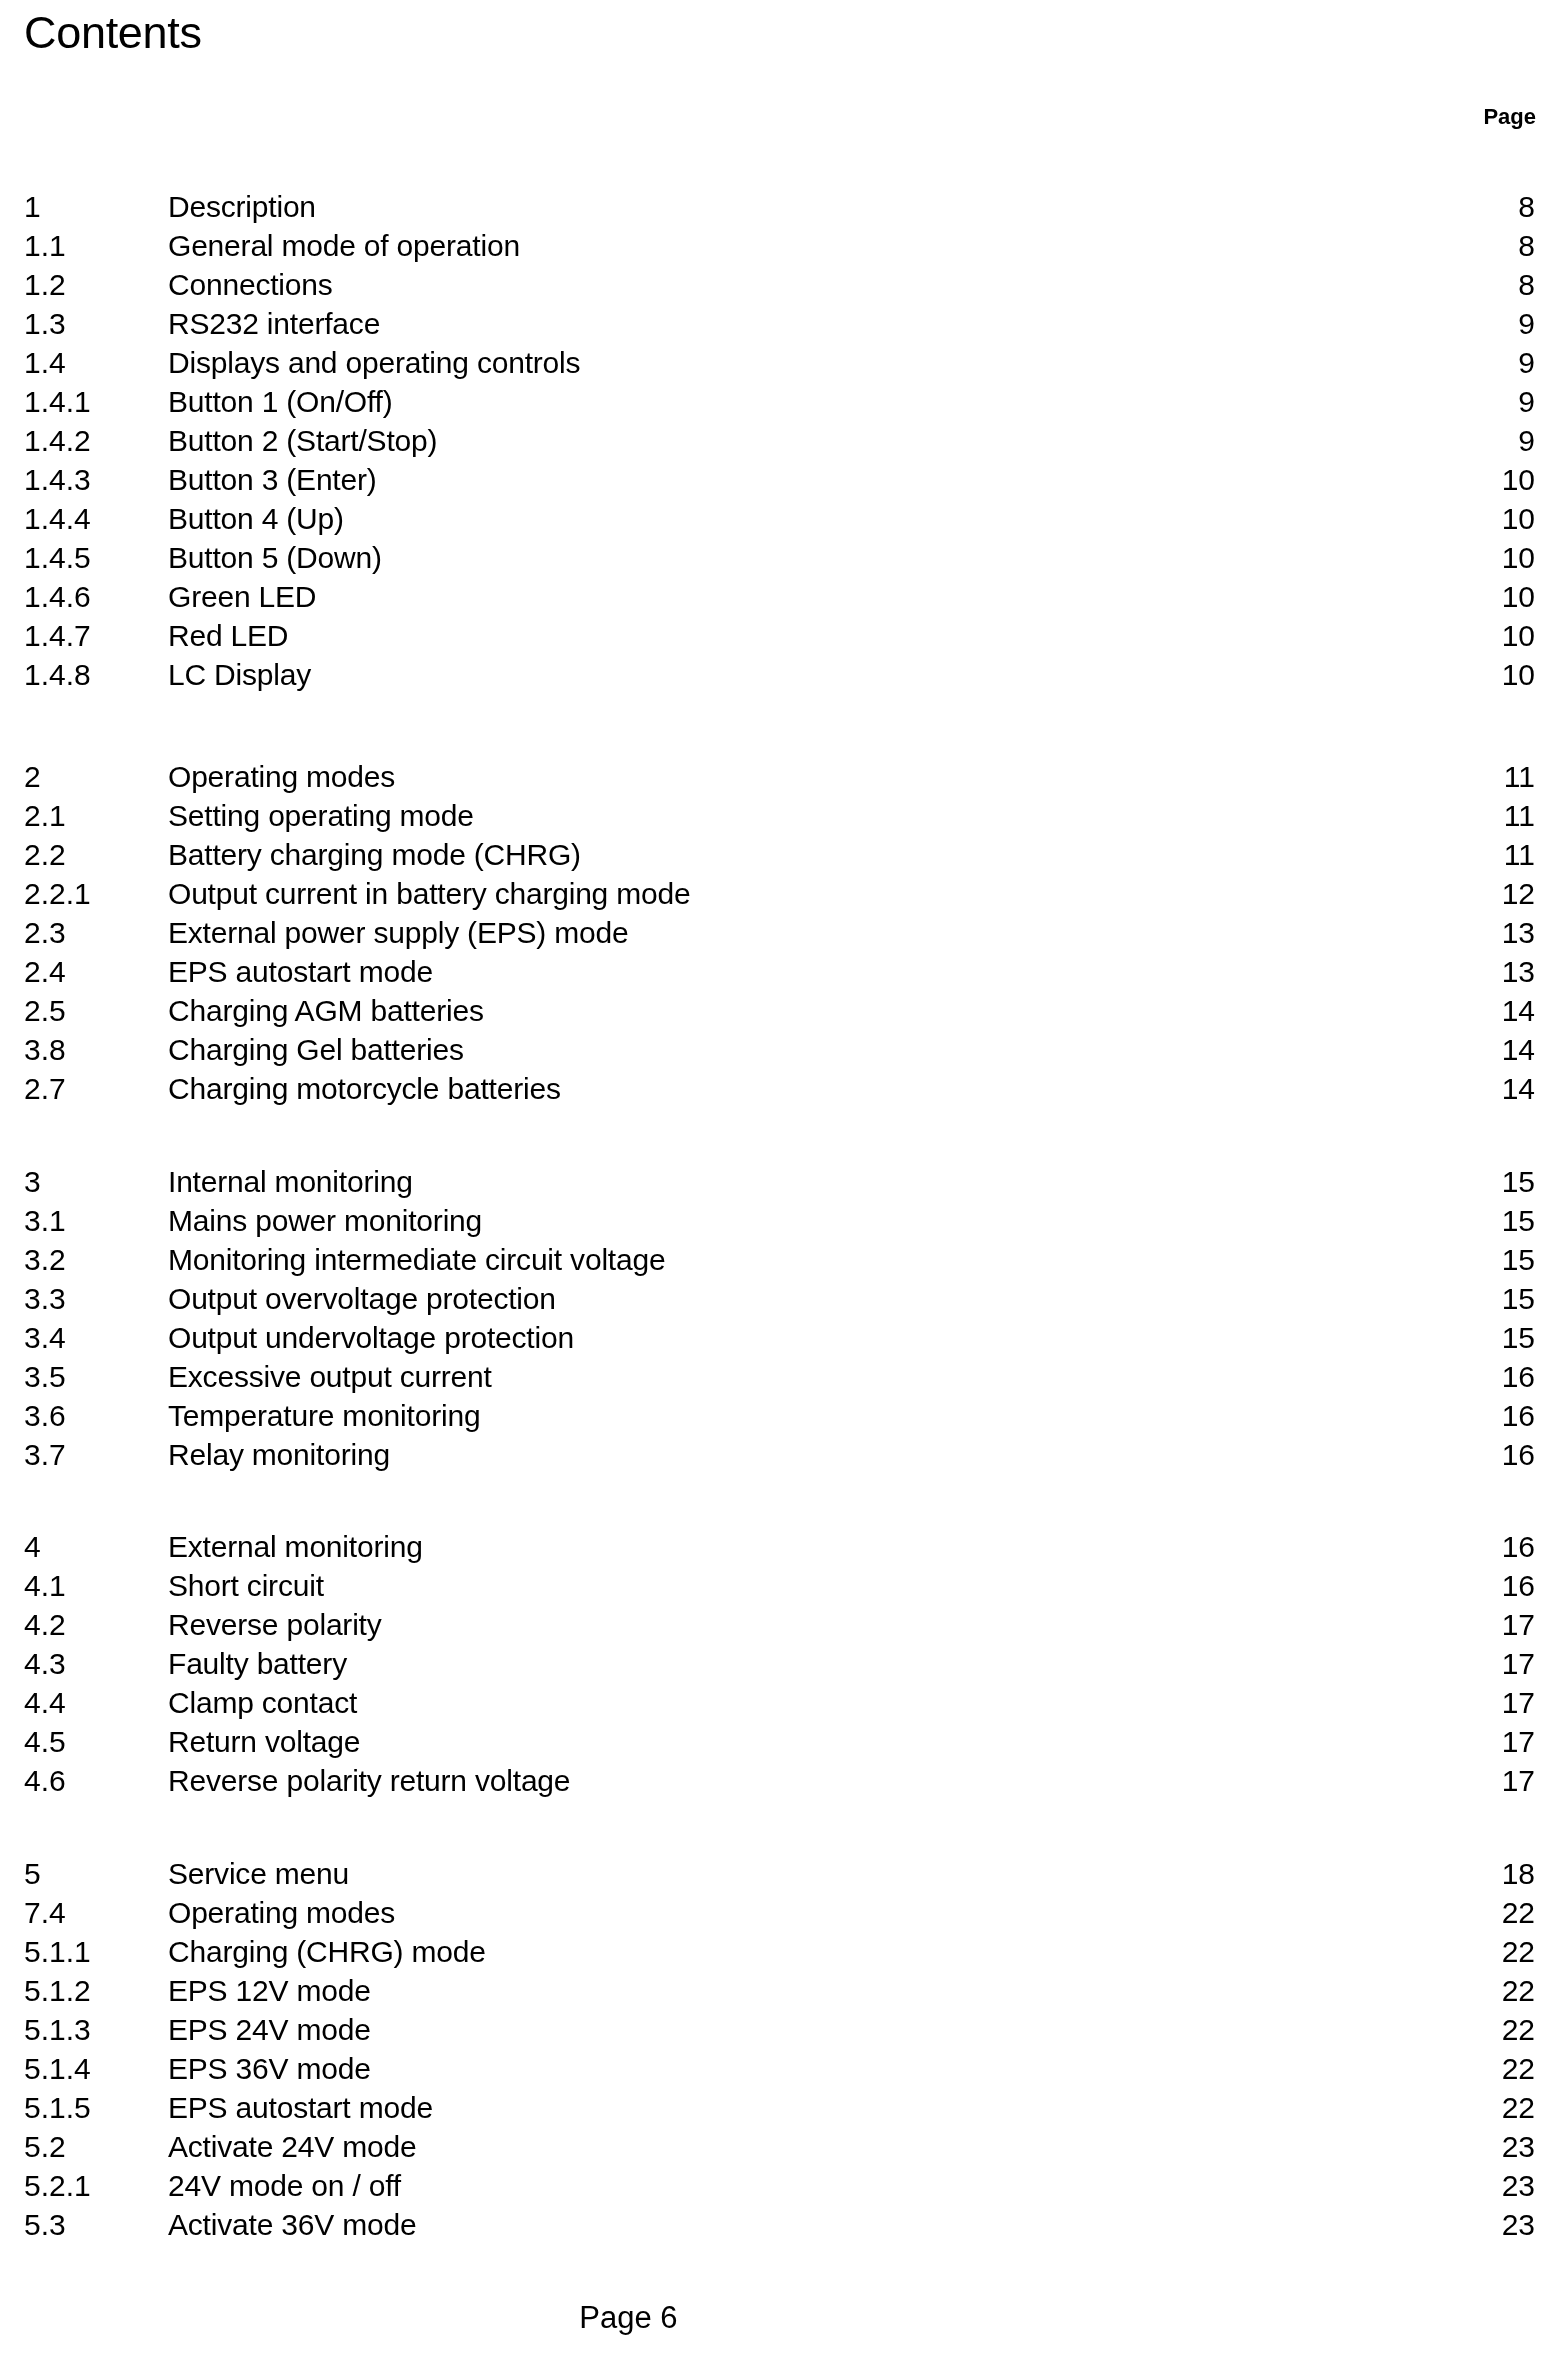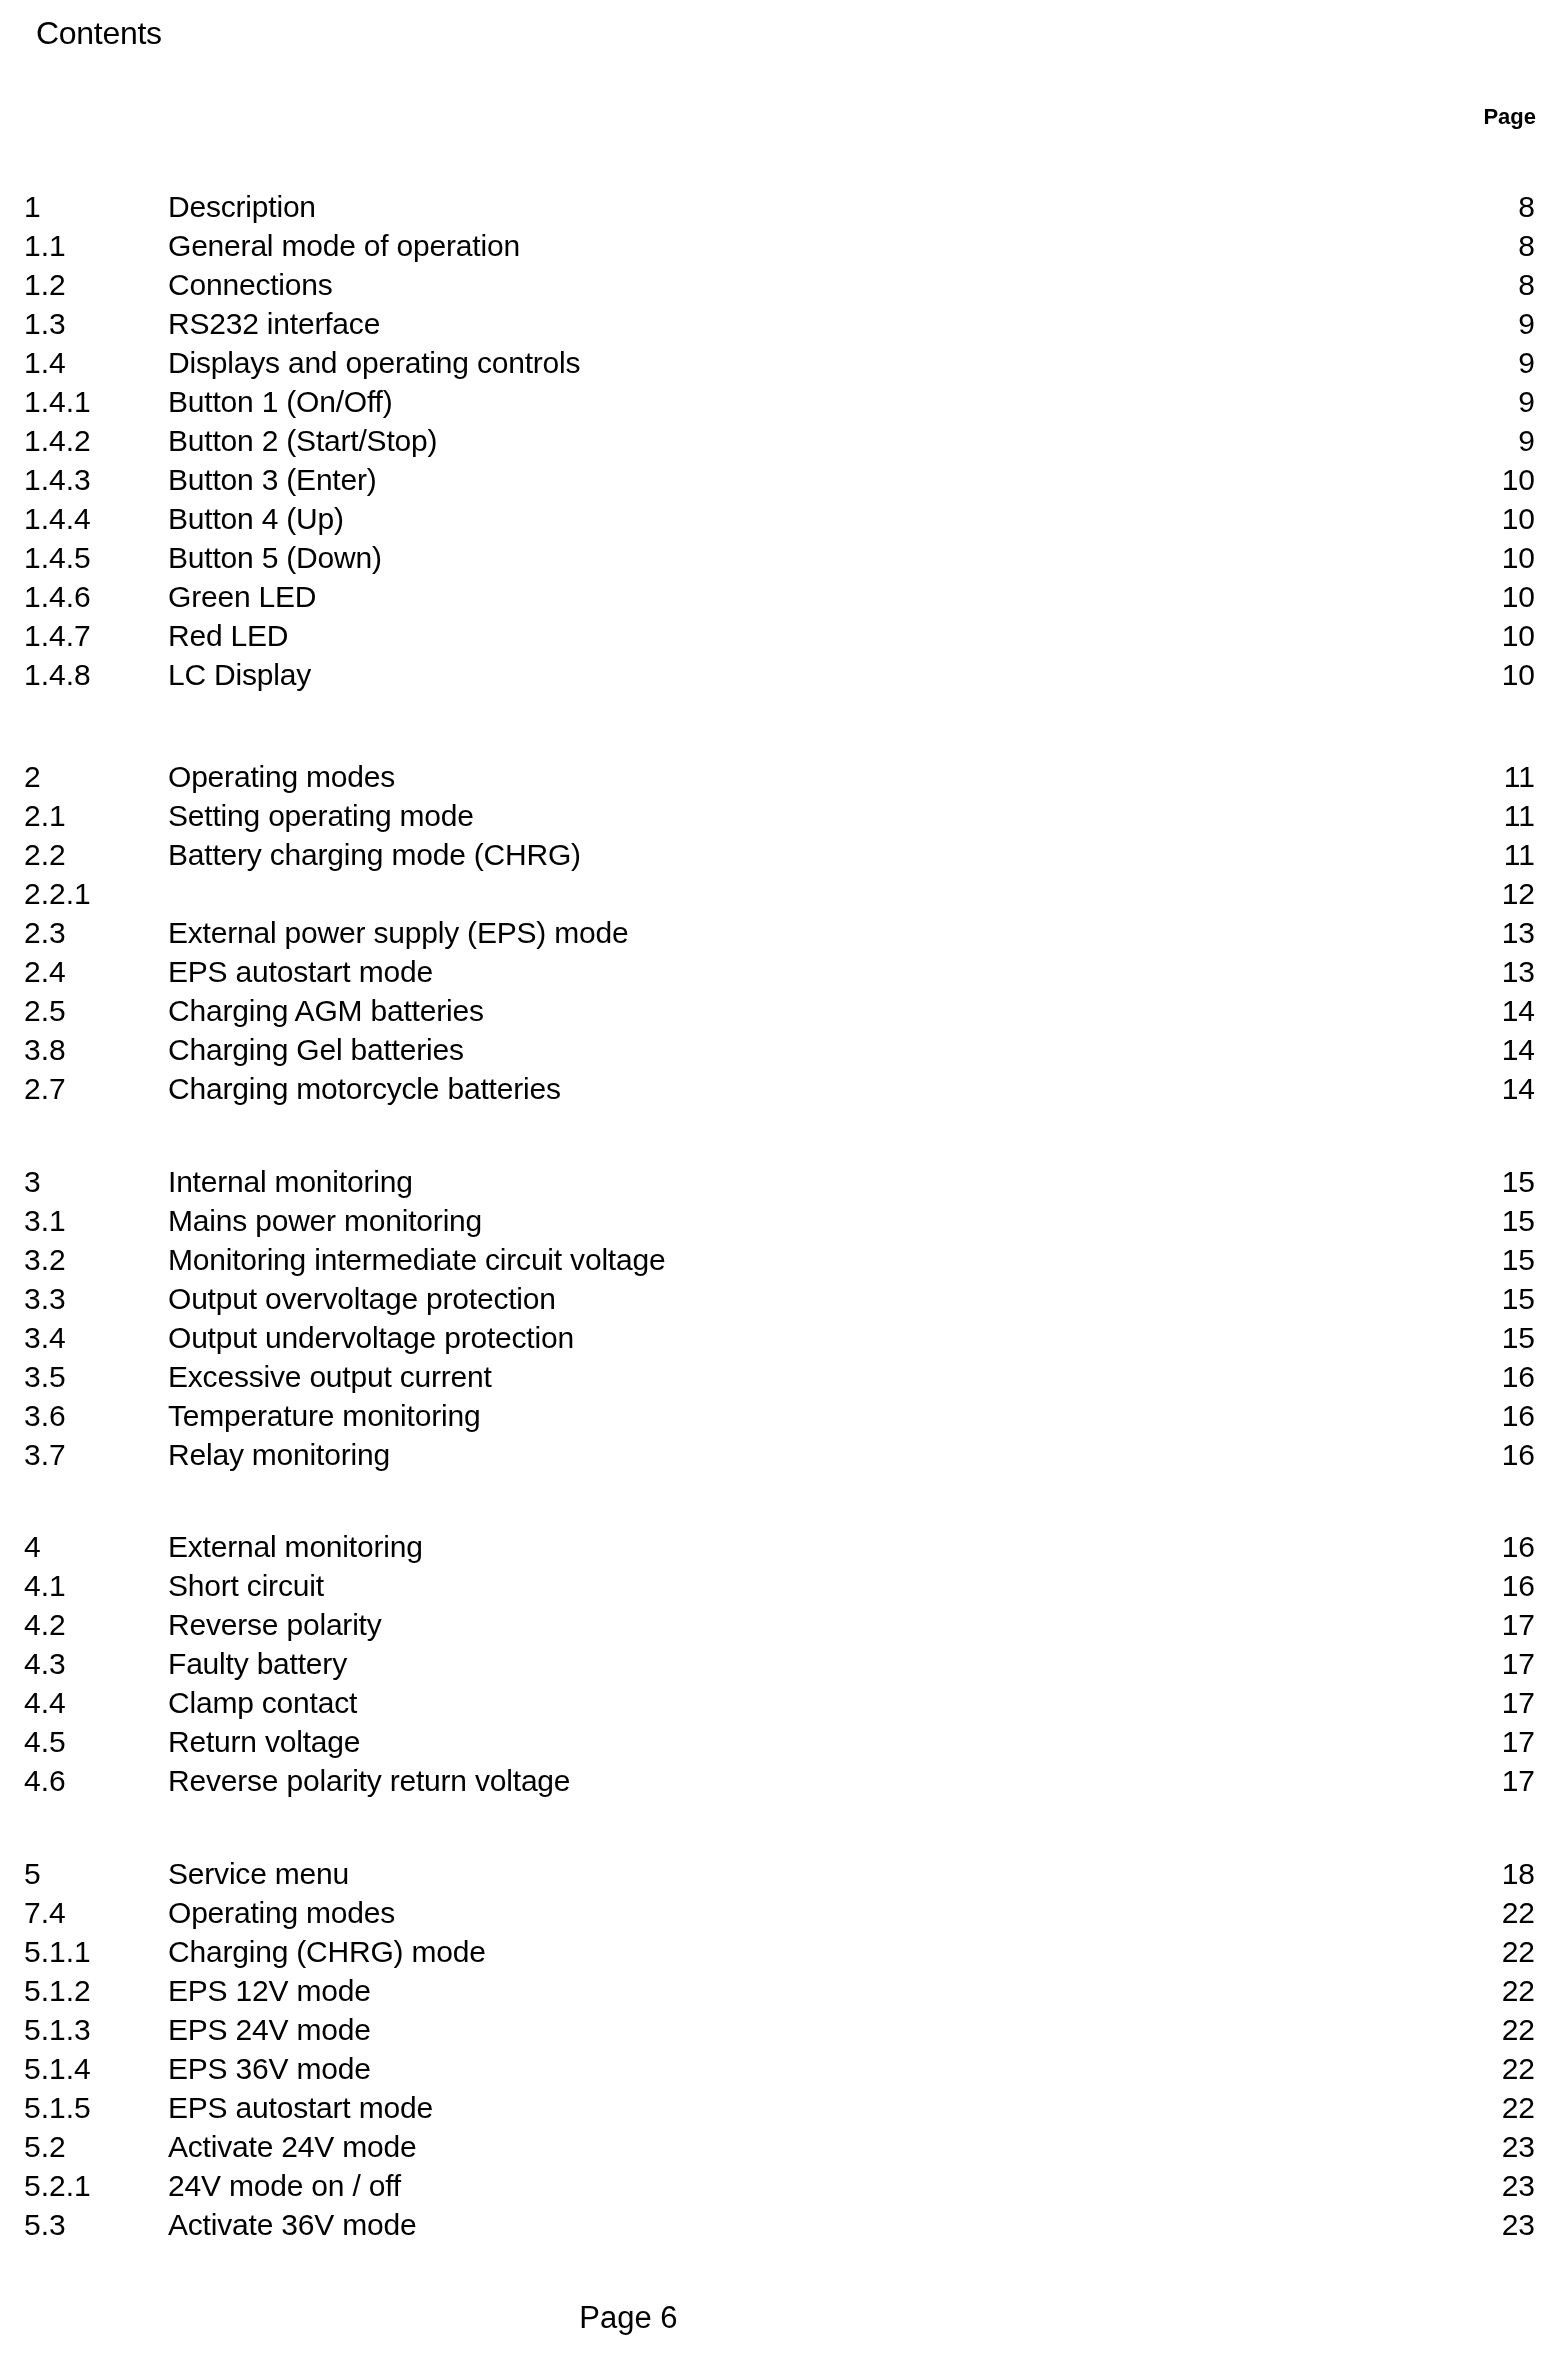--- a/index.html
+++ b/index.html
@@ -10,23 +10,23 @@
   body {
     width: 1563px;
     height: 2357px;
     position: relative;
     overflow: hidden;
     font-family: "Liberation Sans", sans-serif;
     color: #000000;
   }
   .doc-title {
     position: absolute;
-    left: 36px;
+    left: 24px;
     top: 5.8px;
-    font-size: 32px;
+    font-size: 45px;
     line-height: 54px;
     font-weight: normal;
     margin: 0;
     letter-spacing: -0.3px;
   }
   .page-col-header {
     position: absolute;
     right: 27px;
     top: 95px;
     font-size: 22px;
@@ -164,20 +164,21 @@
         <span class="toc-title">Setting operating mode</span>
         <span class="toc-page">11</span>
       </div>
       <div class="toc-row">
         <span class="toc-num">2.2</span>
         <span class="toc-title">Battery charging mode (CHRG)</span>
         <span class="toc-page">11</span>
       </div>
       <div class="toc-row">
         <span class="toc-num">2.2.1</span>
+        <span class="toc-title">Output current in battery charging mode</span>
         <span class="toc-page">12</span>
       </div>
       <div class="toc-row">
         <span class="toc-num">2.3</span>
         <span class="toc-title">External power supply (EPS) mode</span>
         <span class="toc-page">13</span>
       </div>
       <div class="toc-row">
         <span class="toc-num">2.4</span>
         <span class="toc-title">EPS autostart mode</span>

